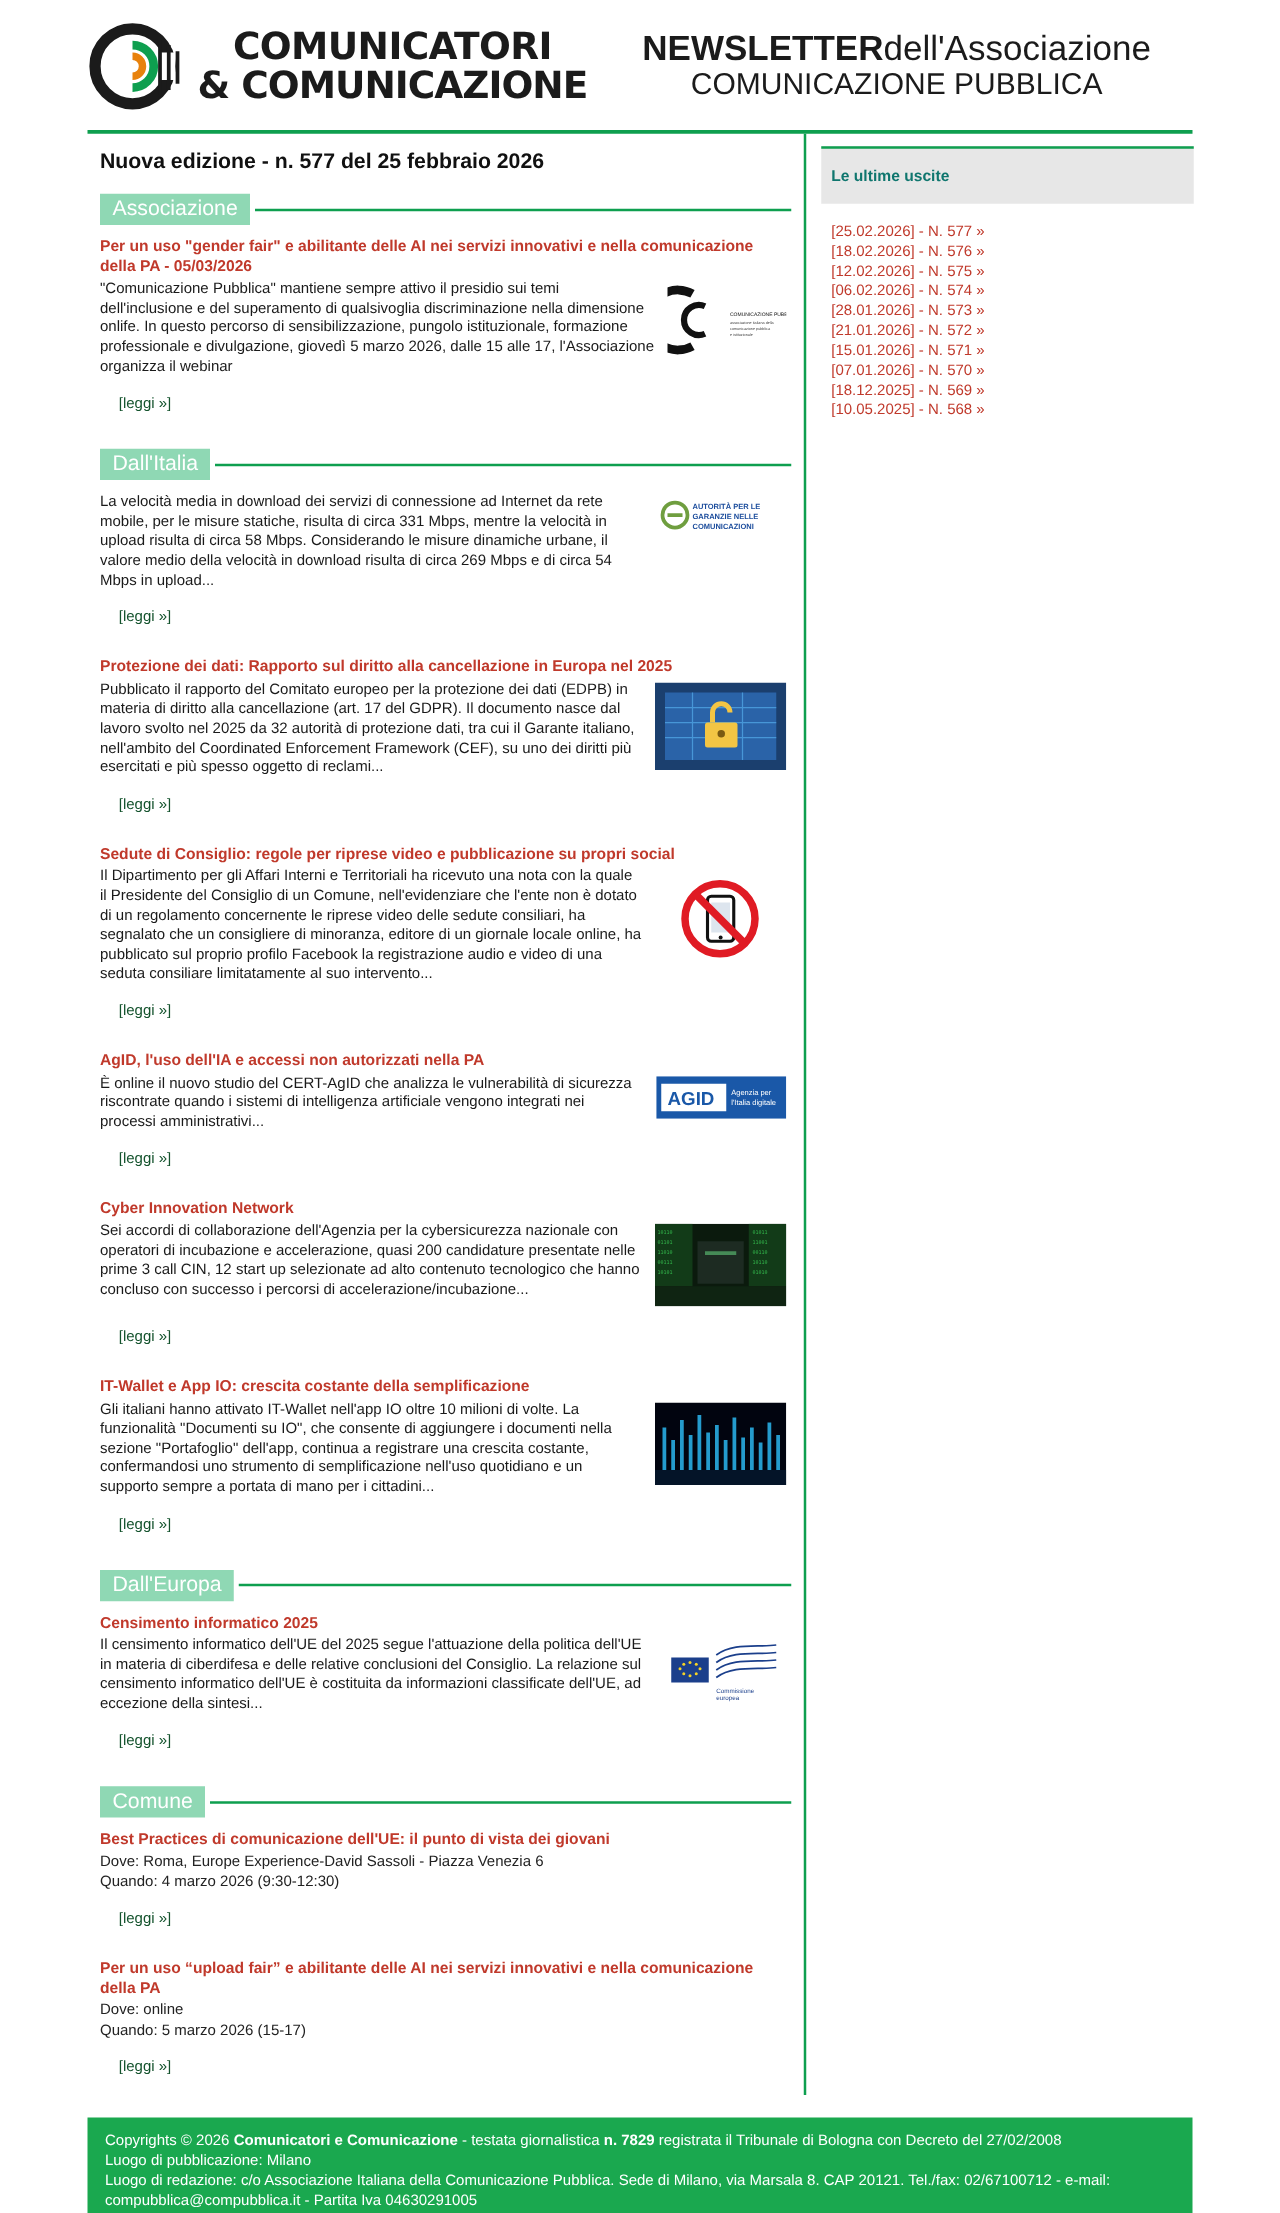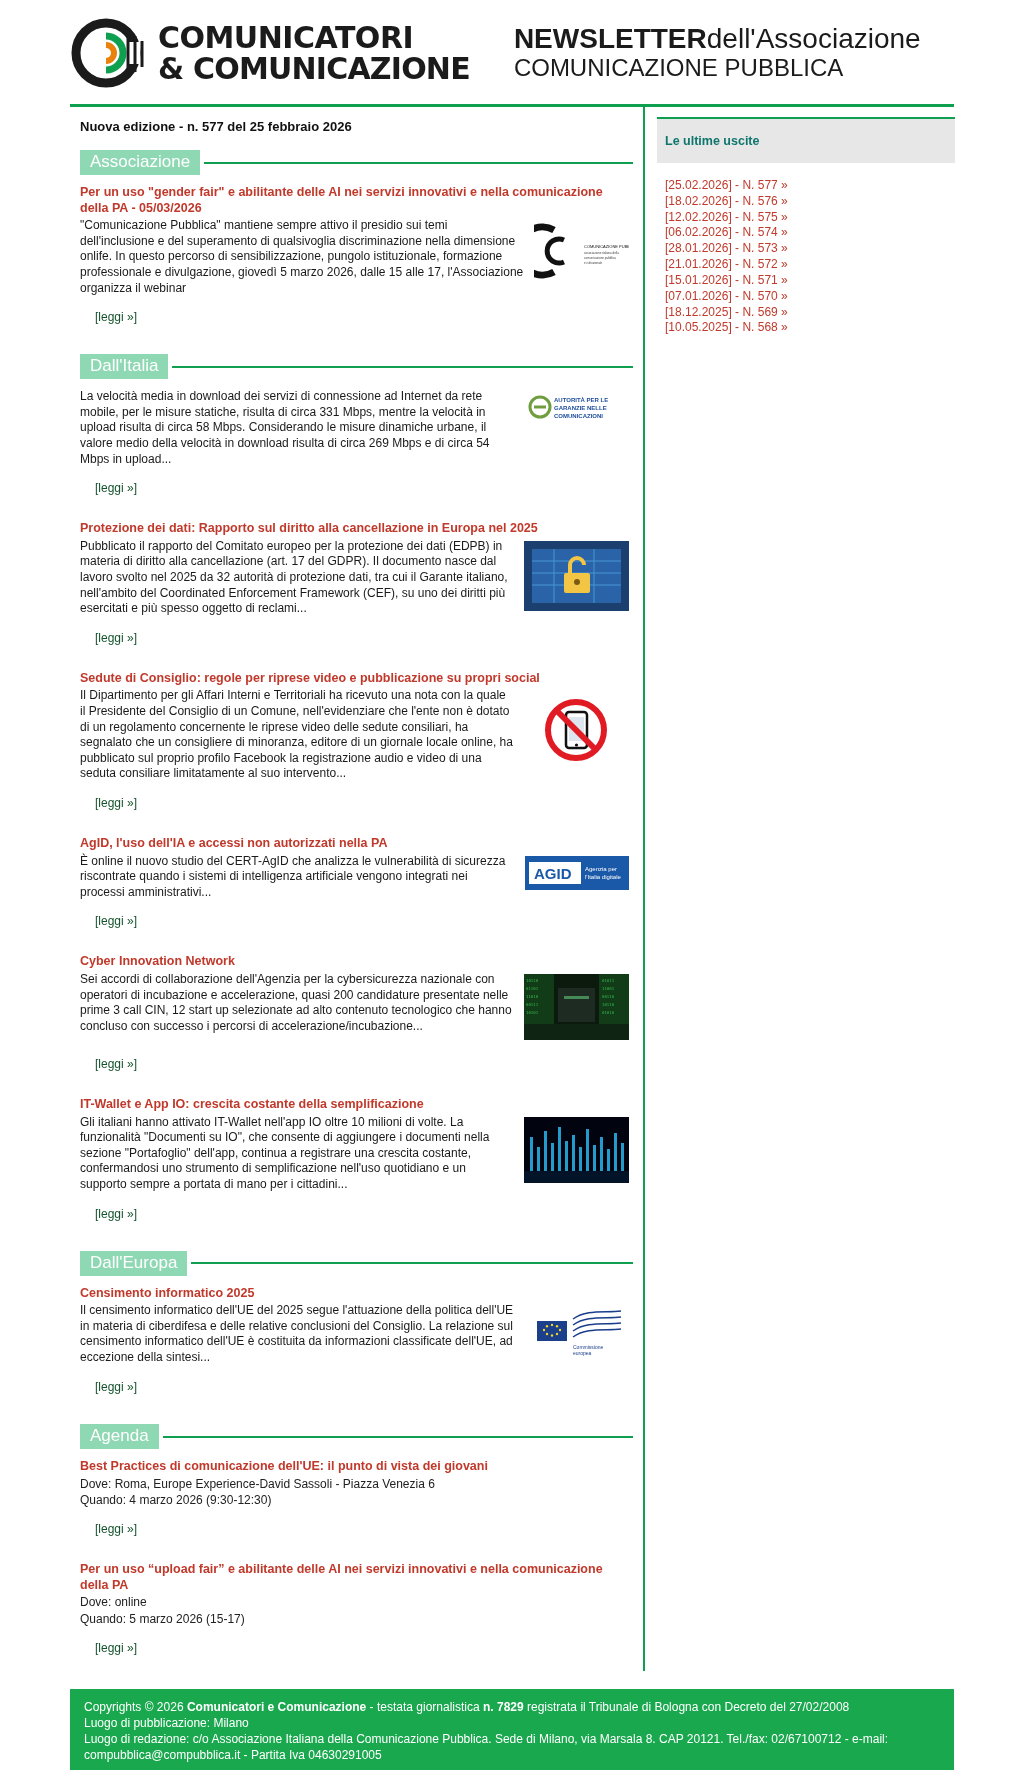--- a/index.html
+++ b/index.html
@@ -15,20 +15,21 @@
     margin: 0 auto;
     position: relative;
     background: #fff;
   }
   
   .masthead {
     display: flex;
     align-items: center;
     padding: 14px 16px 8px 70px;
     gap: 10px;
+    text-align: center;
   }
   .logo-mark { width: 78px; height: 78px; flex: 0 0 78px; }
   .logo-words {
     font-family: "DejaVu Sans", sans-serif;
     font-weight: bold;
     font-size: 30px;
     letter-spacing: -0.5px;
     line-height: 1.05;
     color: #1b1b1b;
   }
@@ -59,21 +60,21 @@
     min-height: 1320px;
   }
   .col-side {
     width: 310px;
     flex: 0 0 310px;
     padding-left: 12px;
     padding-top: 10px;
   }
   .edition {
     font-weight: bold;
-    font-size: 13px;
+    font-size: 17px;
     padding: 12px 0 2px 10px;
     color: #111;
   }
   
   .section-head {
     display: flex;
     align-items: center;
     margin: 14px 0 6px 10px;
   }
   .section-head .label {
@@ -404,21 +405,21 @@
               </g>
               <text x="44" y="44" font-size="5" fill="#1b3f8b" font-family="Liberation Sans">Commissione</text>
               <text x="44" y="50" font-size="5" fill="#1b3f8b" font-family="Liberation Sans">europea</text>
             </svg>
           </div>
         </div>
         <a class="readmore" href="#">[leggi »]</a>
       </div>
 
       <div class="section-head">
-        <span class="label">Agenda</span>
+        <span class="label">Comune</span>
         <span class="line"></span>
       </div>
 
       <div class="agenda-item">
         <div class="art-title">Best Practices di comunicazione dell'UE: il punto di vista dei giovani</div>
         <div class="agenda-line">Dove: Roma, Europe Experience-David Sassoli - Piazza Venezia 6</div>
         <div class="agenda-line">Quando: 4 marzo 2026 (9:30-12:30)</div>
         <a class="readmore" href="#">[leggi »]</a>
       </div>
 

